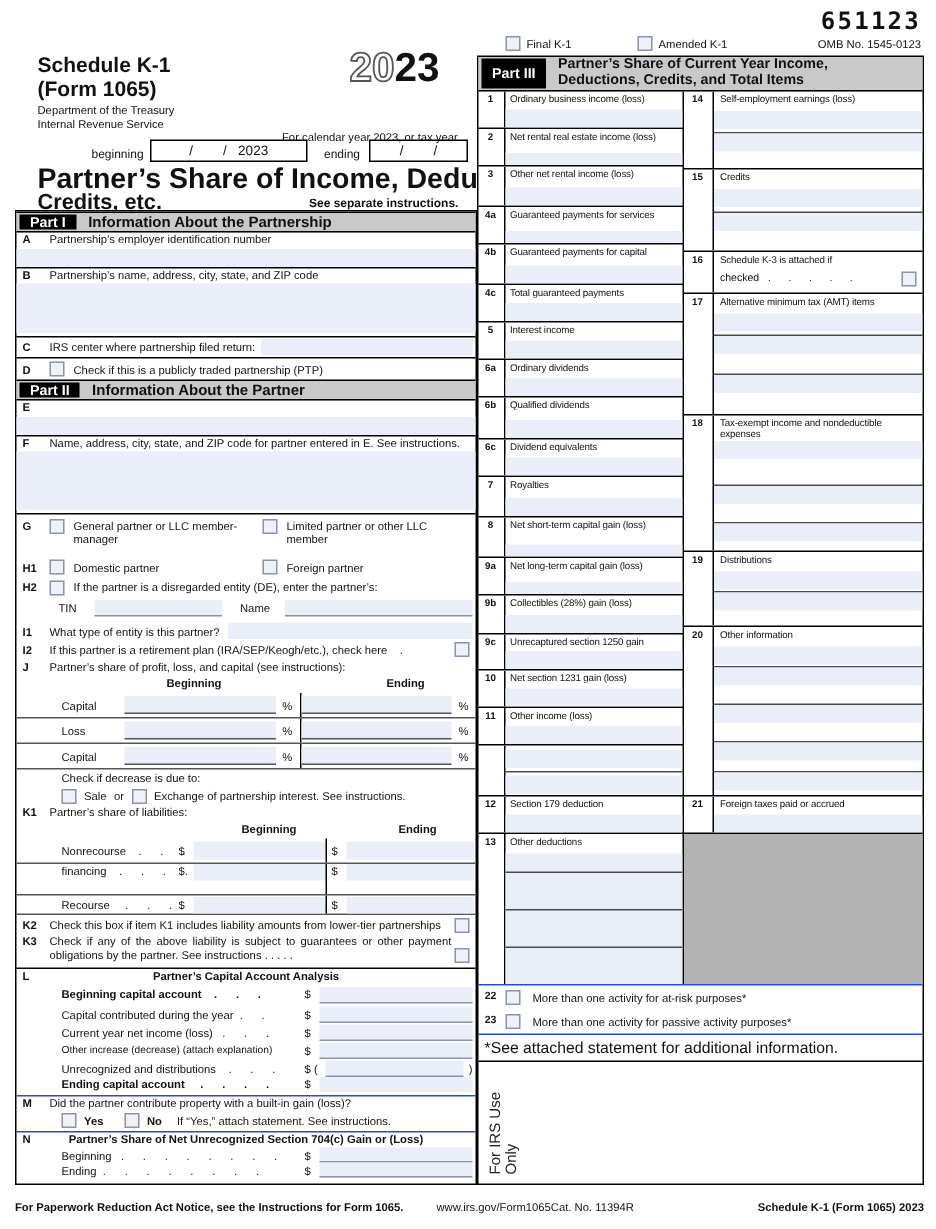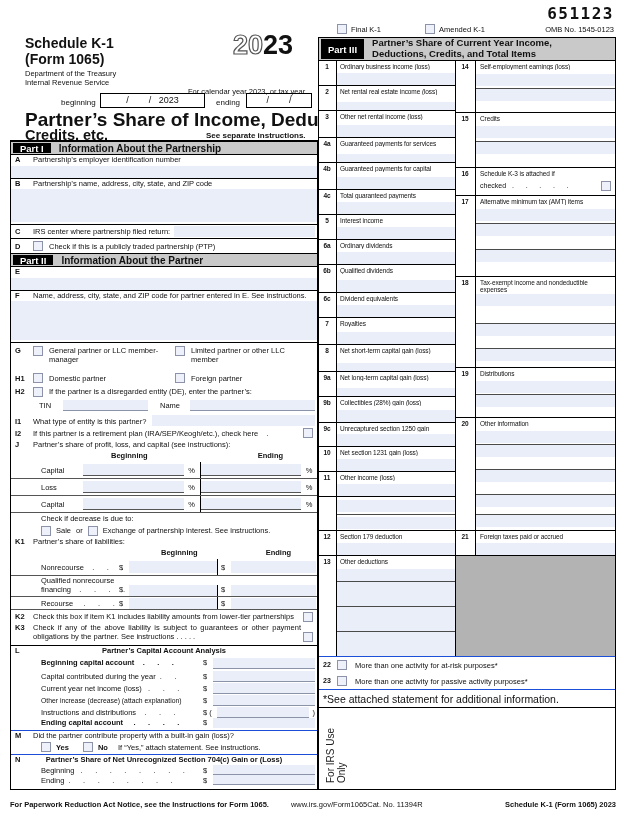--- a/index.html
+++ b/index.html
@@ -226,21 +226,20 @@
   <div class="lrowflex" style="height:17px;padding-left:30px;border-bottom:1px solid #555;align-items:center">
     <span class="f75 pre" style="width:78px">Nonrecourse    .      .      .</span>
     <span class="dol">$</span>
     <div class="blue" style="width:88px;height:12px"></div>
     <span class="vdiv"></span>
     <span class="dol" style="margin-left:3px">$</span>
     <div class="blue" style="flex:1;height:12px;margin-right:1px"></div>
   </div>
 
   <div class="lrowflex" style="height:21px;padding-left:30px;border-bottom:1px solid #555;flex-wrap:wrap">
-    <span class="f75" style="width:100%">Qualified nonrecourse</span>
     <span class="f75 pre" style="width:78px">financing    .      .      .      .</span>
     <span class="dol">$</span>
     <div class="blue" style="width:88px;height:11px"></div>
     <span class="vdiv"></span>
     <span class="dol" style="margin-left:3px">$</span>
     <div class="blue" style="flex:1;height:11px;margin-right:1px"></div>
   </div>
 
   <div class="lrowflex" style="height:13px;padding-left:30px;border-bottom:1px solid #555;align-items:center">
     <span class="f75 pre" style="width:78px">Recourse     .      .      .</span>
@@ -282,21 +281,21 @@
     <span class="f75 pre" style="width:162px">Current year net income (loss)   .      .      .</span>
     <span class="dol">$</span>
     <div class="fld" style="flex:1;height:10px;margin-right:2px"></div>
   </div>
   <div class="lrowflex" style="height:12px;padding-left:30px;align-items:center">
     <span style="width:162px;font-size:6.8px">Other increase (decrease) (attach explanation)</span>
     <span class="dol">$</span>
     <div class="fld" style="flex:1;height:10px;margin-right:2px"></div>
   </div>
   <div class="lrowflex" style="height:12px;padding-left:30px;align-items:center">
-    <span class="f75 pre" style="width:162px">Instructions and distributions    .      .      .</span>
+    <span class="f75 pre" style="width:162px">Unrecognized and distributions    .      .      .</span>
     <span class="f75" style="flex:none;width:14px">$ (</span>
     <div class="fld" style="flex:1;height:10px"></div>
     <span class="f75" style="flex:none;width:6px;text-align:right;margin-right:2px">)</span>
   </div>
   <div class="lrowflex" style="height:12px;padding-left:30px;align-items:flex-start">
     <span class="f75 b pre" style="width:162px">Ending capital account     .      .      .      .</span>
     <span class="dol">$</span>
     <div class="blue" style="flex:1;height:10px;margin-right:2px"></div>
   </div>
 

